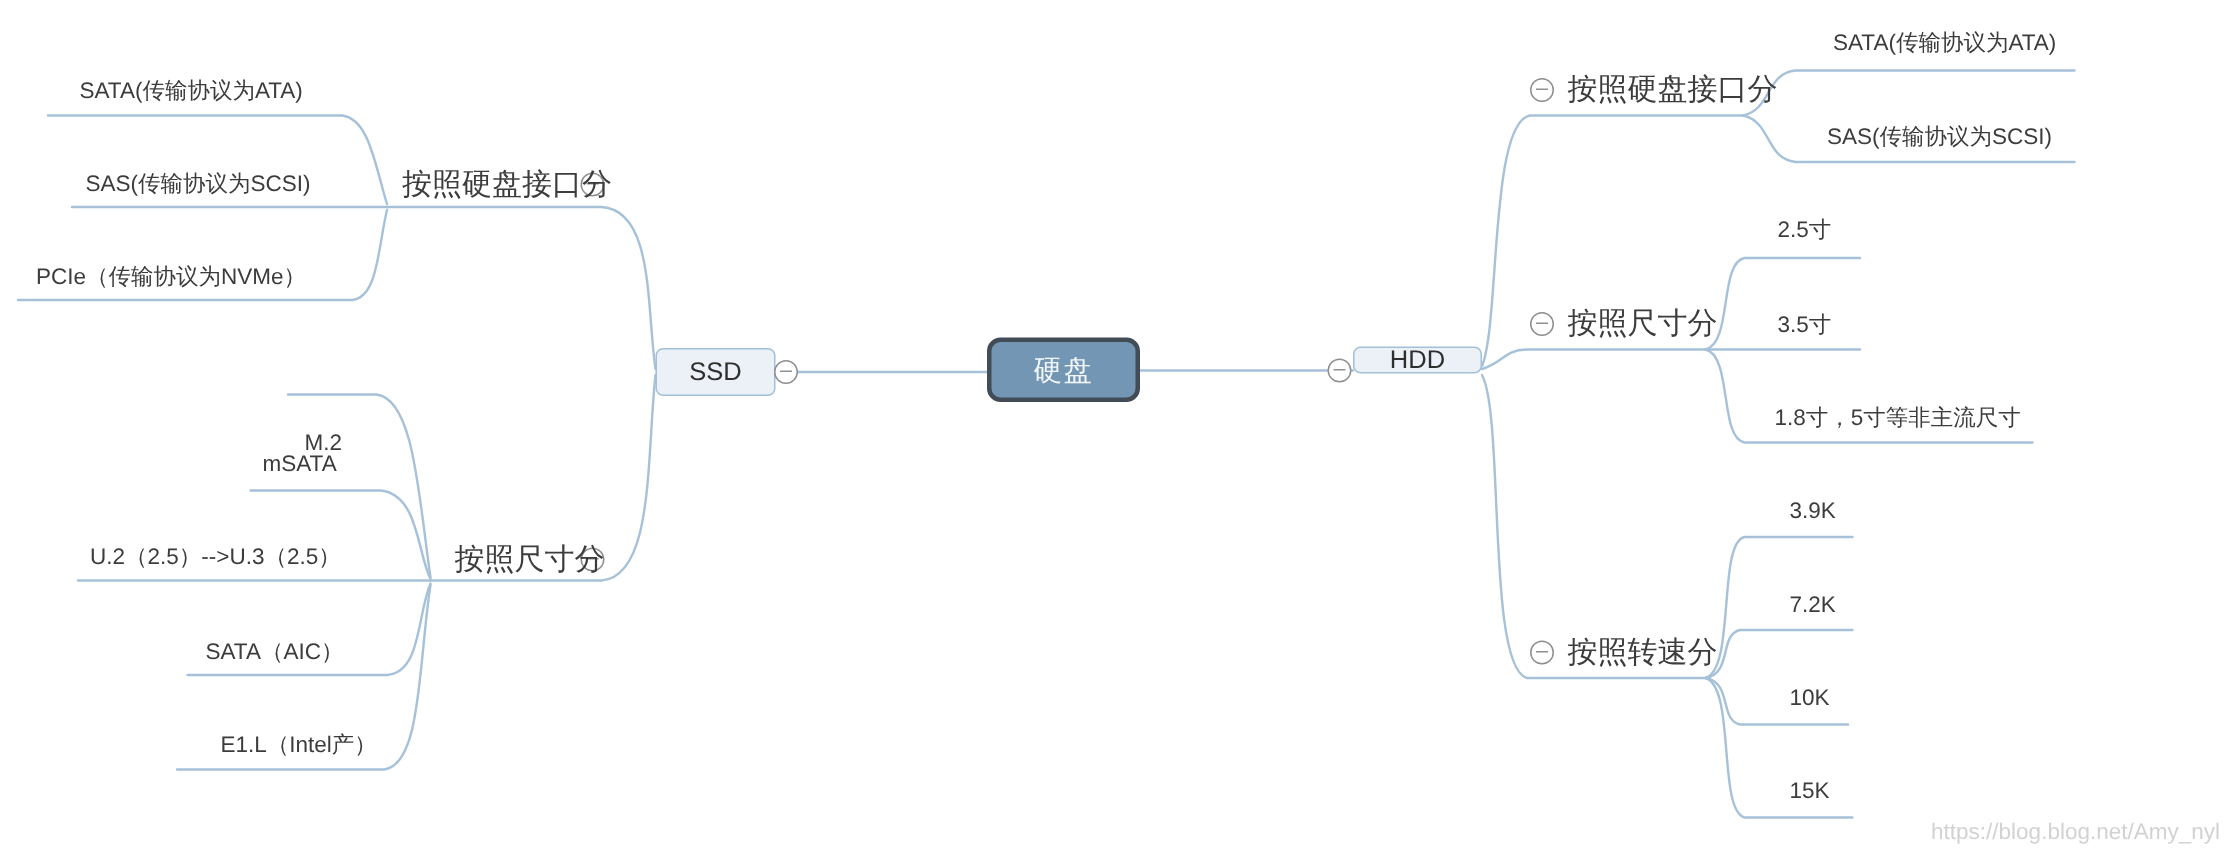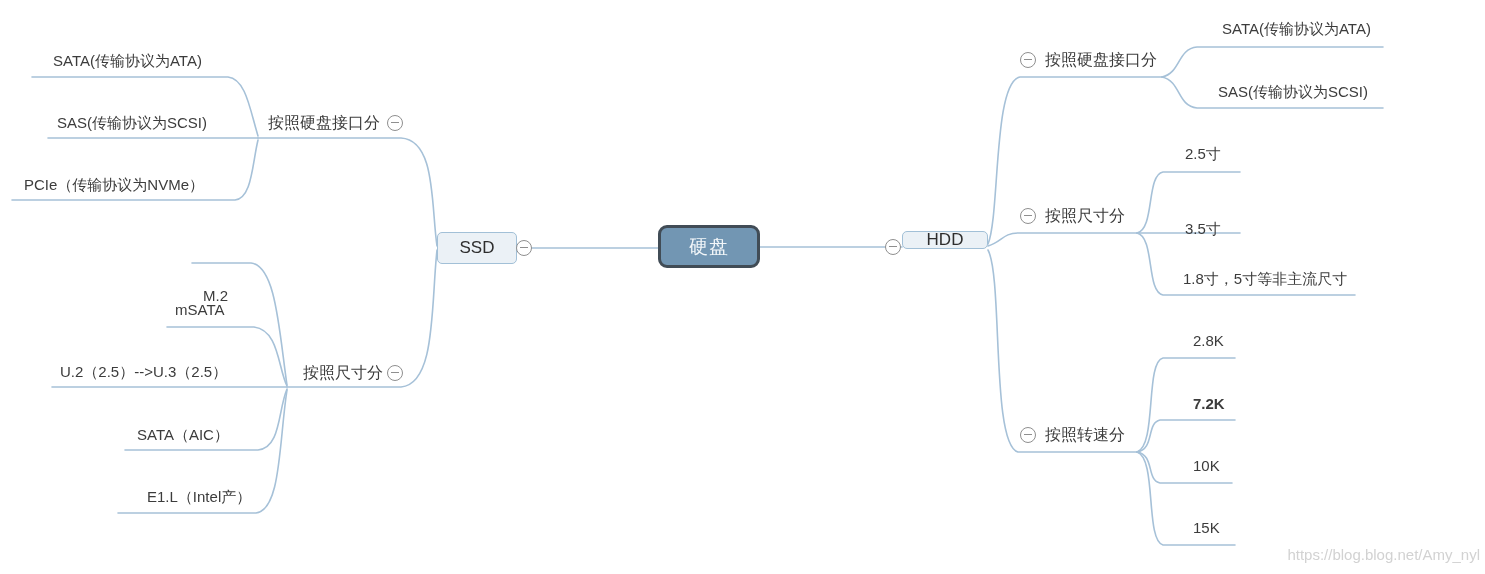--- a/index.html
+++ b/index.html
@@ -6,21 +6,21 @@
     --line:#a6c1d8; --root-fill:#7296b3; --root-border:#414c56; --root-text:#f2f6f9;
     --node-fill:#ebf1f6; --node-border:#a2c0d7; --text:#3c3c3c; --collapse:#8f8f8f;
     --watermark:#d2d2d2;
   }
   html,body{margin:0;padding:0;}
   body{font-family:"Liberation Sans","DejaVu Sans",sans-serif;background:#fff;}
   .page{position:relative;width:1485px;height:574px;background:#fff;overflow:hidden;}
   svg.wires{position:absolute;left:0;top:0;width:1485px;height:574px;}
   svg.wires path{fill:none;stroke:var(--line);stroke-width:1.6;stroke-linecap:round;}
   .topic-label{position:absolute;white-space:nowrap;font-size:15px;line-height:18px;color:var(--text);cursor:default;}
-  .group-label{font-size:16px;text-align:center;}
+  .group-label{font-size:20px;text-align:center;}
   .node{position:absolute;display:flex;align-items:center;justify-content:center;box-sizing:border-box;white-space:nowrap;text-align:center;}
   .branch-node{background:var(--node-fill);border:1.5px solid var(--node-border);border-radius:5px;color:#2e2e2e;font-size:17px;}
   .root-node{background:var(--root-fill);border:3px solid var(--root-border);border-radius:9px;color:var(--root-text);font-size:19px;letter-spacing:1px;}
   .collapse{position:absolute;width:16px;height:16px;box-sizing:border-box;border:1.4px solid var(--collapse);border-radius:50%;background:#fff;}
   .collapse::after{content:"";position:absolute;left:2.6px;right:2.6px;top:50%;margin-top:-0.7px;border-top:1.4px solid var(--collapse);}
   .watermark{position:absolute;right:5px;top:546px;font-size:15px;color:var(--watermark);white-space:nowrap;}
 </style>
 </head>
 <body>
 
@@ -83,22 +83,22 @@
   <div class="topic-label" style="left:137px;top:426px;">SATA（AIC）</div>
   <div class="topic-label" style="left:147px;top:488px;">E1.L（Intel产）</div>
 
   <div class="topic-label group-label" style="left:1045px;top:51px;">按照硬盘接口分</div>
   <div class="topic-label group-label" style="left:1045px;top:207px;">按照尺寸分</div>
   <div class="topic-label group-label" style="left:1045px;top:426px;">按照转速分</div>
 
   <div class="topic-label" style="left:1222px;top:20px;">SATA(传输协议为ATA)</div>
   <div class="topic-label" style="left:1218px;top:83px;">SAS(传输协议为SCSI)</div>
   <div class="topic-label" style="left:1185px;top:145px;">2.5寸</div>
-  <div class="topic-label" style="left:1185px;top:220px;">3.5寸</div>
+  <div class="topic-label" style="left:1185px;top:208px;">3.5寸</div>
   <div class="topic-label" style="left:1183px;top:270px;">1.8寸，5寸等非主流尺寸</div>
-  <div class="topic-label" style="left:1193px;top:332px;">2.8K</div>
-  <div class="topic-label" style="left:1193px;top:395px;font-weight:bold;">7.2K</div>
+  <div class="topic-label" style="left:1193px;top:332px;">3.9K</div>
+  <div class="topic-label" style="left:1193px;top:395px;">7.2K</div>
   <div class="topic-label" style="left:1193px;top:457px;">10K</div>
   <div class="topic-label" style="left:1193px;top:519px;">15K</div>
 
   <div class="watermark">https://blog.blog.net/Amy_nyl</div>
 
 </div>
 
 </body></html>

